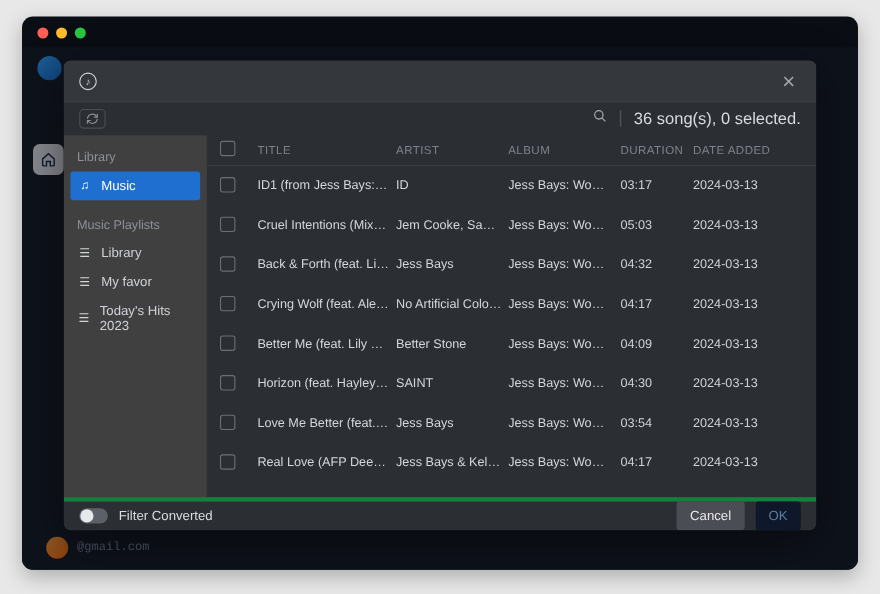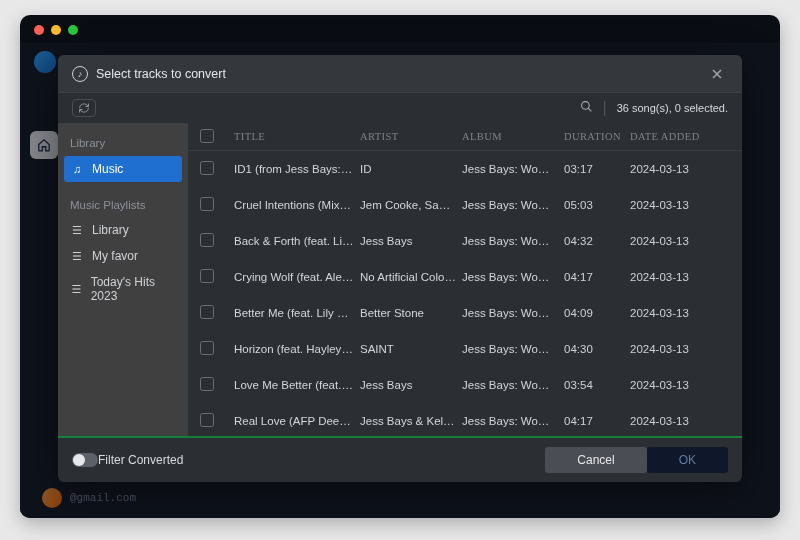--- a/index.html
+++ b/index.html
@@ -21,46 +21,46 @@
   .m-header { height:38px; display:flex; align-items:center; padding:0 14px; background:#34373c; border-bottom:1px solid #3d4046; }
   .m-title-icon { width:16px;height:16px; border:1.5px solid #cfd2d7; border-radius:50%; display:flex;align-items:center;justify-content:center; margin-right:8px; font-size:9px; font-weight:bold; }
   .m-title { font-size:12.5px; color:#e4e6ea; }
   .m-close { margin-left:auto; width:22px;height:22px;display:flex;align-items:center;justify-content:center; color:#9ea2a9; cursor:pointer; border-radius:4px; }
 
   .m-toolbar { height:30px; display:flex; align-items:center; padding:0 14px; }
   .loop-btn { width:24px;height:18px;border:1px solid #4b4e55;border-radius:4px; display:flex;align-items:center;justify-content:center; color:#8a8e96; font-size:10px; }
   .spacer { flex:1; }
   .search-ico { color:#a9acb3; margin-right:10px; cursor:pointer; }
   .divider { color:#4f525a; margin-right:10px; }
-  .count-text { font-size:11px; color:#d8dade; }
+  .count-text { font-size:15px; color:#d8dade; }
 
   .m-body { flex:1; display:flex; min-height:0; }
 
   
   .side { width:130px; background:#404040; padding:10px 0 0 0; font-size:12px; }
   .side-heading { padding:4px 12px 6px; color:#8c9099; font-size:11.5px; }
   .side-item { display:flex; align-items:center; gap:8px; padding:6px 12px; color:#cfd2d7; cursor:pointer; }
   .side-item.active { background:#1f6fd1; color:#fff; border-radius:3px; margin:1px 6px; padding:6px 6px; }
   .side-ico { width:14px; text-align:center; color:inherit; font-size:11px; }
 
   
   .tbl { flex:1; overflow:auto; }
   .thead, .trow { display:grid; grid-template-columns: 28px 120px 96px 96px 60px 80px; column-gap:6px; align-items:center; padding:0 12px; font-size:11.5px; }
-  .thead { height:28px; color:#7e828b; text-transform:uppercase; letter-spacing:.4px; font-size:10.5px; border-bottom:1px solid #3a3d43;font-family:Liberation Serif, serif; }
+  .thead { height:28px; color:#7e828b; text-transform:uppercase; letter-spacing:.4px; font-size:10.5px; border-bottom:1px solid #3a3d43; }
   .trow { height:36px; color:#d3d6db; }
   .cell { white-space:nowrap; overflow:hidden; text-overflow:ellipsis; }
   .chk { width:14px;height:14px;border:1.3px solid #6b6f77;border-radius:2.5px; display:inline-block; cursor:pointer; }
   .dur, .date { color:#cfd2d7; }
 
   
-  .m-footer { height:46px; border-top:2px solid #15803d; display:flex; align-items:center; padding:0 14px; }
+  .m-footer { height:30px; border-top:4px solid #15803d; display:flex; align-items:center; padding:0 14px; gap:10px; }
   .toggle { width:26px;height:14px;border-radius:8px;background:#5c6069;position:relative;cursor:pointer; }
   .toggle .knob { position:absolute; top:1px; left:1px; width:12px;height:12px;border-radius:50%;background:#e6e8ec; }
   .toggle-label { font-size:12px; color:#d9dbdf; }
-  .btn { height:26px; padding:0 32px; border-radius:3px; font-size:12px; display:flex; align-items:center; justify-content:center; cursor:pointer; border:none;text-align:center; }
+  .btn { height:26px; padding:0 12px; border-radius:3px; font-size:12px; display:flex; align-items:center; justify-content:center; cursor:pointer; border:none;text-align:center; }
   .btn-cancel { background:#4a4d53; color:#e8e9ec; }
   .btn-ok { background:#0f172a; color:#5c7fa2; }
 </style>
 </head>
 <body>
 
 <div class="stage">
   <div class="mac-dots">
     <span class="dot-r"></span>
     <span class="dot-y"></span>
@@ -78,21 +78,20 @@
       <span class="av"></span>
       <span>@gmail.com</span>
     </div>
   </div>
 
   <div class="overlay"></div>
 
   <div class="modal">
     <div class="m-header">
       <span class="m-title-icon">♪</span>
-      <span class="m-title">Select tracks to convert</span>
       <span class="m-close">
         <svg width="12" height="12" viewBox="0 0 12 12" stroke="currentColor" stroke-width="1.6">
             <path d="M2 2l8 8M10 2l-8 8"></path>
           </svg>
       </span>
     </div>
 
     <div class="m-toolbar">
       <span class="loop-btn">
         <svg width="12" height="12" viewBox="0 0 24 24" fill="none" stroke="currentColor" stroke-width="2">

